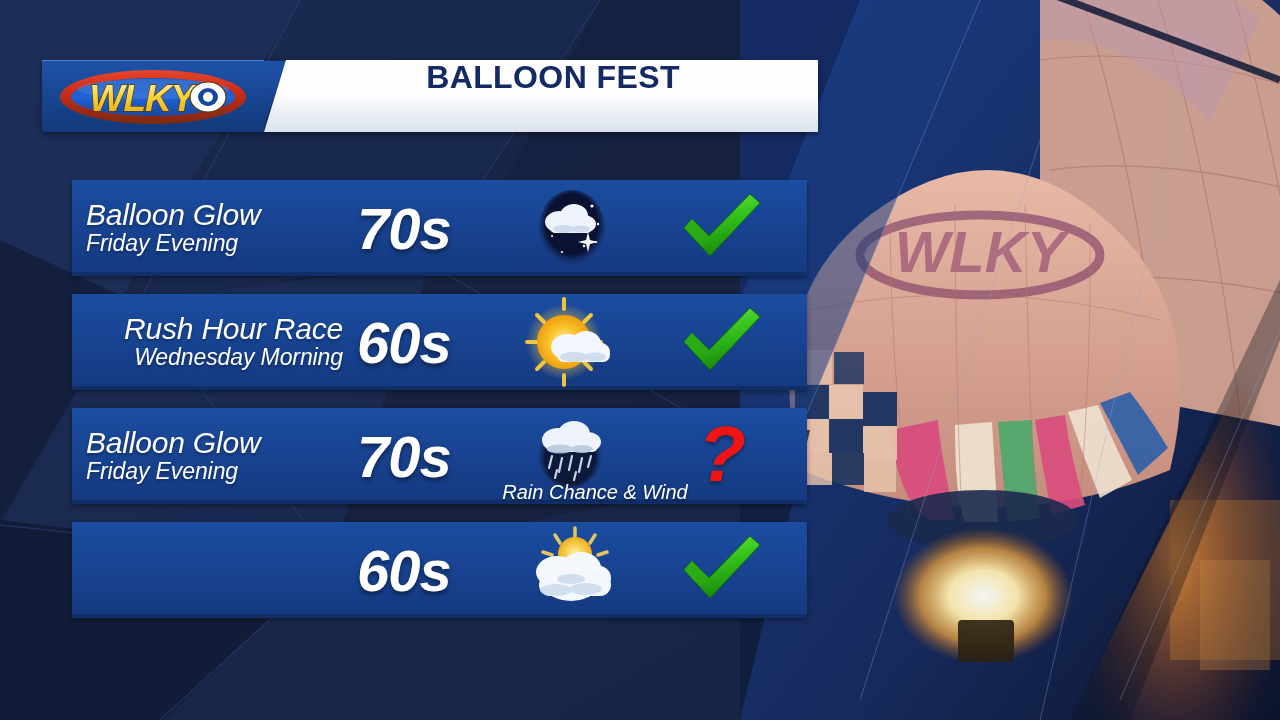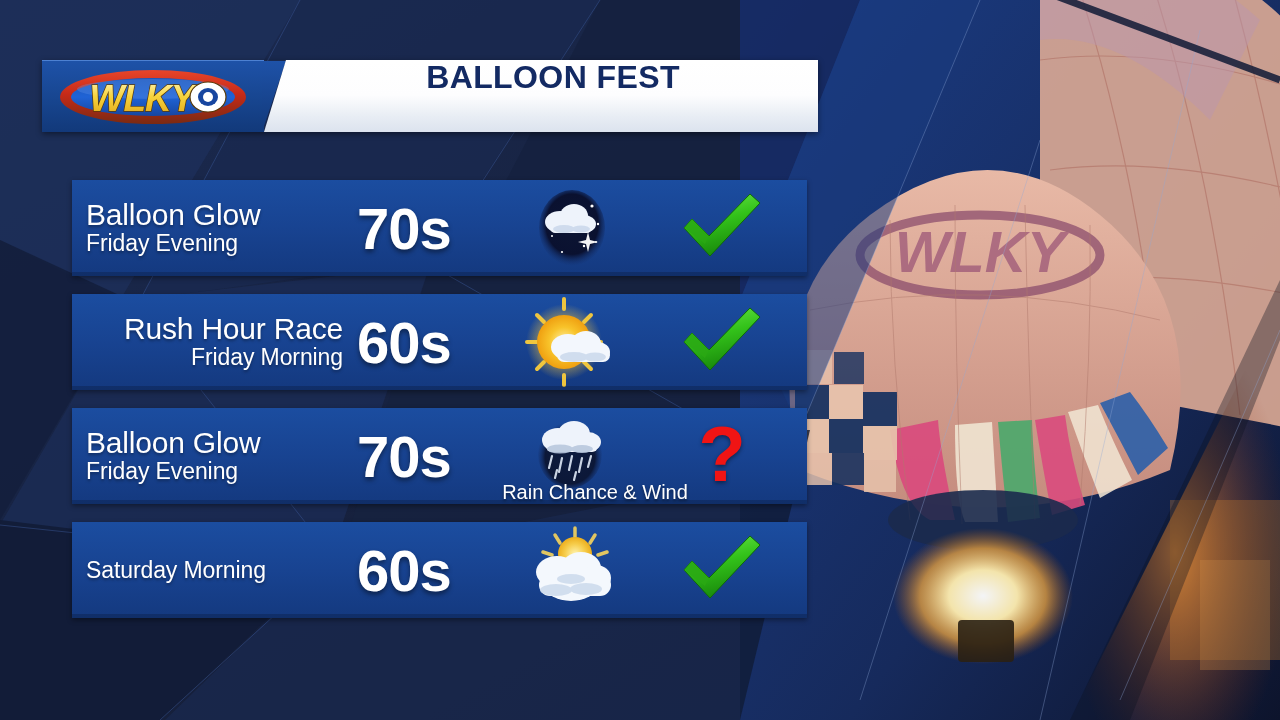--- a/index.html
+++ b/index.html
@@ -49,21 +49,21 @@
   #header-title {
     font-size:32px; font-weight:bold; color:#132a63; letter-spacing:.4px;
     line-height:1; margin-bottom:3px; margin-left:-6px;
   }
   #header-sub {
     font-size:19px; font-weight:bold; color:#6d83ab; letter-spacing:1.6px;
     line-height:1; margin-left:-5px;
   }
 
   
-  #rows { position:absolute; left:72px; top:180px; width:735px; z-index:5; }
+  #rows { position:absolute; left:72px; top:180px; width:735px; z-index:5;font-style:italic; }
   .row {
     position:relative; height:96px; margin-bottom:18px;
     background:linear-gradient(180deg,#1b4da0 0%, #184391 50%, #14397f 100%);
     display:flex; align-items:center;
     box-shadow:0 2px 5px rgba(0,0,0,.4);
     overflow:hidden;
   }
   .row:after{
     content:""; position:absolute; left:0; right:0; bottom:0; height:4px;
     background:rgba(0,0,0,.18);
@@ -343,21 +343,21 @@
         </defs>
         <path d="M8 40 L16 31 L33 48 L74 6 L84 15 L34 68 Z" fill="url(#chk1)" stroke="#0f6b07" stroke-width="1"></path>
         <path d="M8 40 L16 31 L33 48 L29 56 Z" fill="#2aa814" opacity=".85"></path>
       </svg>
     </div>
   </div>
 
   <div class="row align-right">
     <div class="row-labels">
       <div class="ev-name">Rush Hour Race</div>
-      <div class="ev-when">Friday Morning</div>
+      <div class="ev-when">Wednesday Morning</div>
     </div>
     <div class="temp">60s</div>
     <div class="icon-cell">
       <svg width="96" height="90" viewBox="0 0 96 90">
         <defs>
           <radialGradient id="sunr" cx="50%" cy="50%" r="50%">
             <stop offset="0%" stop-color="#fff3a8"></stop>
             <stop offset="55%" stop-color="#f8c32a"></stop>
             <stop offset="100%" stop-color="#ef9f10"></stop>
           </radialGradient>
@@ -436,21 +436,20 @@
       </svg>
       <div class="icon-note">Rain Chance &amp; Wind</div>
     </div>
     <div class="status">
       <div class="qmark">?</div>
     </div>
   </div>
 
   <div class="row">
     <div class="row-labels">
-      <div class="ev-when">Saturday Morning</div>
     </div>
     <div class="temp">60s</div>
     <div class="icon-cell">
       <svg width="98" height="88" viewBox="0 0 98 88">
         <defs>
           <radialGradient id="sun2" cx="50%" cy="50%" r="50%">
             <stop offset="0%" stop-color="#fff4b0"></stop>
             <stop offset="60%" stop-color="#f6cc4a"></stop>
             <stop offset="100%" stop-color="#edae1c"></stop>
           </radialGradient>

